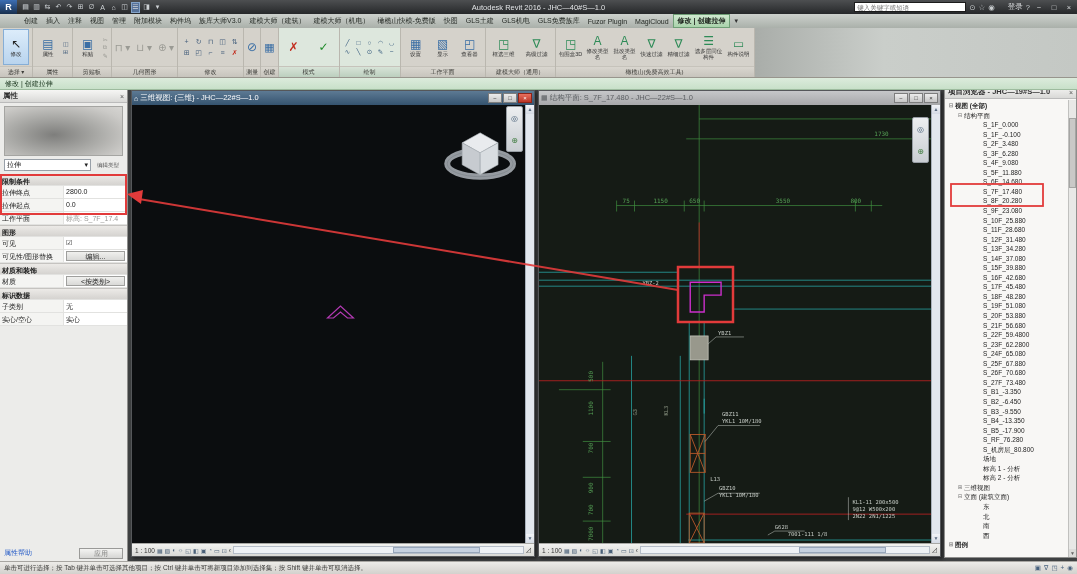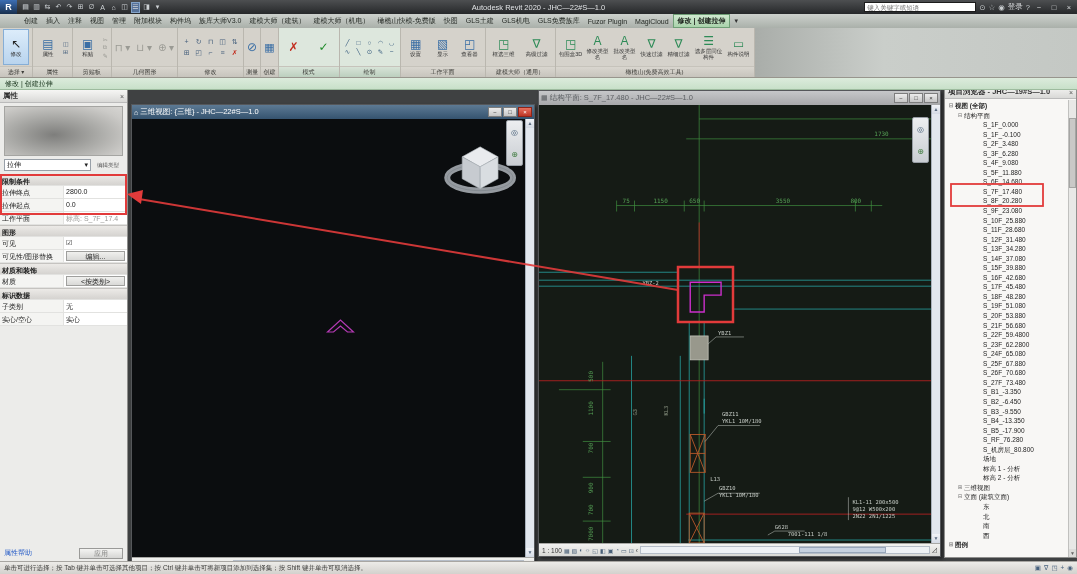--- a/index.html
+++ b/index.html
@@ -14,21 +14,21 @@
     font-size:9px; display:flex; align-items:center; justify-content:center; }
   .qat { display:flex; align-items:center; gap:2px; margin-left:4px; }
   .qat .q { min-width:9px; height:11px; display:flex; align-items:center; justify-content:center;
     font-size:7px; color:#cfd3d6; }
   .qat .q.active { background:#56729a; border:1px solid #84a3c8; }
   .apptitle { position:absolute; left:0; right:0; text-align:center; pointer-events:none; color:#e2e4e6; }
   .tright { margin-left:auto; display:flex; align-items:center; gap:3px; padding-right:2px; }
   .searchbox { width:112px; height:10px; font-size:6.5px; border:1px solid #1c1c1c; background:#fff;
     color:#666; padding:0 2px; font-family:inherit; }
   .ticon { color:#c8ccce; font-size:7.5px; }
-  .signin { color:#d8dadc; }
+  .signin { color:#d8dadc;margin-left:10px; }
   .winbtn { width:12px; text-align:center; color:#d8dadc; font-size:7.5px; }
 
   
   .tabbar { left:0; top:14px; width:1077px; height:14px; background:linear-gradient(#cdd1cd,#aab0aa);
     display:flex; align-items:stretch; font-size:7px; color:#1f241f; padding-left:20px; z-index:4; }
   .tab { padding:1px 4px; display:flex; align-items:center; white-space:nowrap; }
   .tab.context { background:linear-gradient(#cfe8cf,#a9d2ab); border:1px solid #6f9e76; font-weight:bold; }
   .tab-more { padding:1px 4px; display:flex; align-items:center; color:#333; }
 
   
@@ -191,21 +191,21 @@
       <span class="q active">
         <span>☰</span>
       </span>
       <span class="q">
         <span>◨</span>
       </span>
       <span class="q">
         <span>▾</span>
       </span>
     </div>
-  <div class="apptitle">Autodesk Revit 2020 -  JHC—22#S—1.0</div>
+  <div class="apptitle">Autodesk Revit 2016 -  JHC—40#S—1.0</div>
   <div class="tright">
     <input class="searchbox" placeholder="键入关键字或短语" style="">
     <span class="ticon">⊙</span>
     <span class="ticon">☆</span>
     <span class="ticon">◉</span>
     <span class="signin">登录</span>
     <span class="ticon">?</span>
     <span class="winbtn">−</span>
     <span class="winbtn">□</span>
     <span class="winbtn">×</span>
@@ -531,21 +531,21 @@
         <span class="pl">实心/空心</span>
         <span class="pv">实心</span>
       </div>
     </div>
   <div class="pfooter">
     <span class="helplink">属性帮助</span>
     <span class="applybtn">应用</span>
   </div>
 </div>
 
-<div class="viewport" style="left:131px;top:104px;width:404px;height:467px">
+<div class="viewport" style="left:131px;top:90px;width:404px;height:467px">
   <div class="vtitle active">
     <span class="vticon">⌂</span>
     <span>三维视图: {三维} - JHC—22#S—1.0</span>
     <span class="vbtns">
       <span class="vbtn">−</span>
       <span class="vbtn">□</span>
       <span class="vbtn closeA">×</span>
     </span>
   </div>
   <div class="vcontent c3d">

